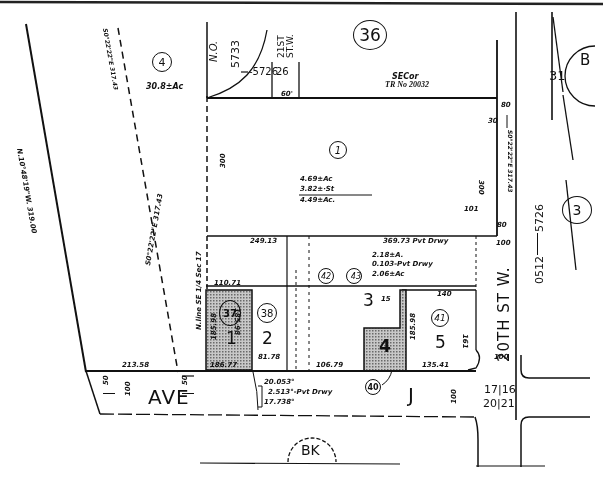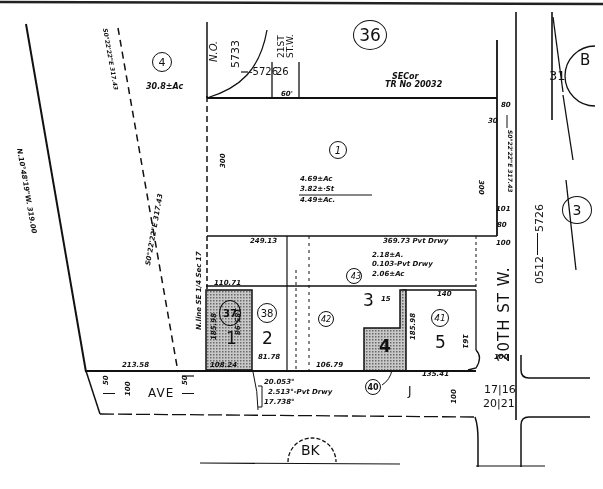--- a/index.html
+++ b/index.html
@@ -1,20 +1,20 @@
 <!DOCTYPE html>
 <html><head>
 <meta charset="utf-8">
 <style>
   html, body { margin: 0; padding: 0; background: #ffffff; }
   body { width: 603px; height: 489px; overflow: hidden; position: relative; font-family: "DejaVu Sans", sans-serif; }
   #map { position: absolute; left: 0; top: 0; width: 603px; height: 489px; }
   .lbl { position: absolute; color: #111; white-space: nowrap; line-height: 1; }
   .big { font-family: "DejaVu Sans", sans-serif; font-size: 17px; }
-  .street { font-family: "DejaVu Sans", sans-serif; font-size: 12px; letter-spacing: 1px; }
+  .street { font-family: "DejaVu Sans", sans-serif; font-size: 20px; letter-spacing: 1px; }
   .tiny { font-family: "DejaVu Sans", sans-serif; font-style: italic; font-size: 7px; font-weight: bold; }
   .circ { position: absolute; border: 1.6px solid #111; border-radius: 50%; display: flex; align-items: center; justify-content: center; font-family: "DejaVu Sans", sans-serif; color: #111; box-sizing: border-box; background: transparent; }
   .vert { transform-origin: left top; }
 </style>
 </head>
 <body>
 
 <div id="map">
   <svg width="603" height="489" viewBox="0 0 603 489" xmlns="http://www.w3.org/2000/svg">
     <defs>
@@ -101,21 +101,21 @@
     </div>
   <div class="circ" style="left:329px;top:141px;width:18px;height:18px;font-size:10px;font-style:italic;">
       <span>1</span>
     </div>
   <div class="circ" style="left:219px;top:300px;width:22px;height:26px;font-size:10px;font-weight:bold;">
       <span>37</span>
     </div>
   <div class="circ" style="left:257px;top:303px;width:20px;height:20px;font-size:10px;">
       <span>38</span>
     </div>
-  <div class="circ" style="left:318px;top:268px;width:16px;height:16px;font-size:8px;font-style:italic;margin-top:43px;">
+  <div class="circ" style="left:318px;top:268px;width:16px;height:16px;font-size:8px;font-style:italic;">
       <span>42</span>
     </div>
   <div class="circ" style="left:346px;top:268px;width:16px;height:16px;font-size:8px;font-style:italic;justify-content:flex-end;">
       <span>43</span>
     </div>
   <div class="circ" style="left:431px;top:309px;width:18px;height:18px;font-size:9px;font-style:italic;">
       <span>41</span>
     </div>
   <div class="circ" style="left:365px;top:379px;width:16px;height:16px;font-size:8px;font-weight:bold;">
       <span>40</span>
@@ -162,45 +162,45 @@
   <div class="lbl vert" style="left:209px;top:62px;transform:rotate(-90deg);font-size:10px;font-style:italic;">N.O.</div>
   <div class="lbl vert" style="left:230px;top:68px;transform:rotate(-90deg);font-size:11px;">5733</div>
   <div class="lbl" style="left:249px;top:67px;font-size:10px;">-5726</div>
   <div class="lbl" style="left:276px;top:67px;font-size:10px;">26</div>
   <div class="lbl vert" style="left:534px;top:232px;transform:rotate(-90deg);font-size:11px;">5726</div>
   <div class="lbl vert" style="left:534px;top:284px;transform:rotate(-90deg);font-size:11px;">0512</div>
   <div class="lbl" style="left:537px;top:233px;width:1px;height:22px;background:#111;"></div>
 
   
   <div class="lbl tiny" style="left:392px;top:73px;font-size:8px;">SECor</div>
-  <div class="lbl tiny" style="left:385px;top:81px;font-size:8px;">TR No 20032</div>
+  <div class="lbl tiny" style="left:385px;top:81px;font-size:8px;font-family:Liberation Serif, serif;">TR No 20032</div>
 
   
   <div class="lbl" style="left:484px;top:384px;font-size:11px;">17|16</div>
   <div class="lbl" style="left:483px;top:398px;font-size:11px;">20|21</div>
 
   
   <div class="lbl tiny" style="left:281px;top:91px;">60'</div>
   <div class="lbl tiny vert" style="left:220px;top:168px;transform:rotate(-90deg);">300</div>
   <div class="lbl tiny vert" style="left:484px;top:180px;transform:rotate(90deg);">300</div>
   <div class="lbl tiny" style="left:250px;top:238px;">249.13</div>
   <div class="lbl tiny" style="left:383px;top:238px;">369.73  Pvt Drwy</div>
   <div class="lbl tiny" style="left:214px;top:280px;">110.71</div>
   <div class="lbl tiny" style="left:122px;top:362px;">213.58</div>
-  <div class="lbl tiny" style="left:210px;top:362px;">108.24</div>
+  <div class="lbl tiny" style="left:210px;top:362px;">186.77</div>
   <div class="lbl tiny" style="left:258px;top:354px;">81.78</div>
   <div class="lbl tiny" style="left:316px;top:362px;text-align:right;">106.79</div>
-  <div class="lbl tiny" style="left:422px;top:362px;margin-top:9px;">135.41</div>
+  <div class="lbl tiny" style="left:422px;top:362px;">135.41</div>
   <div class="lbl tiny vert" style="left:410px;top:340px;transform:rotate(-90deg);">185.98</div>
   <div class="lbl tiny" style="left:437px;top:291px;">140</div>
   <div class="lbl tiny vert" style="left:468px;top:334px;transform:rotate(90deg);">161</div>
   <div class="lbl tiny" style="left:381px;top:296px;">15</div>
   <div class="lbl tiny" style="left:501px;top:102px;">80</div>
   <div class="lbl tiny" style="left:488px;top:118px;">30</div>
-  <div class="lbl tiny" style="left:496px;top:206px;text-align:right;">101</div>
+  <div class="lbl tiny" style="left:464px;top:206px;text-align:right;">101</div>
   <div class="lbl tiny" style="left:497px;top:222px;">80</div>
   <div class="lbl tiny" style="left:496px;top:240px;">100</div>
   <div class="lbl tiny" style="left:494px;top:354px;">100</div>
   <div class="lbl tiny" style="left:447px;top:393px;transform:rotate(-90deg);">100</div>
   <div class="lbl tiny vert" style="left:103px;top:385px;transform:rotate(-90deg);">50</div>
   <div class="lbl tiny vert" style="left:182px;top:385px;transform:rotate(-90deg);">50</div>
   <div class="lbl tiny vert" style="left:125px;top:396px;transform:rotate(-90deg);">100</div>
   <div class="lbl" style="left:103px;top:393px;width:12px;height:1px;background:#111;"></div>
   <div class="lbl" style="left:182px;top:393px;width:12px;height:1px;background:#111;"></div>
 

